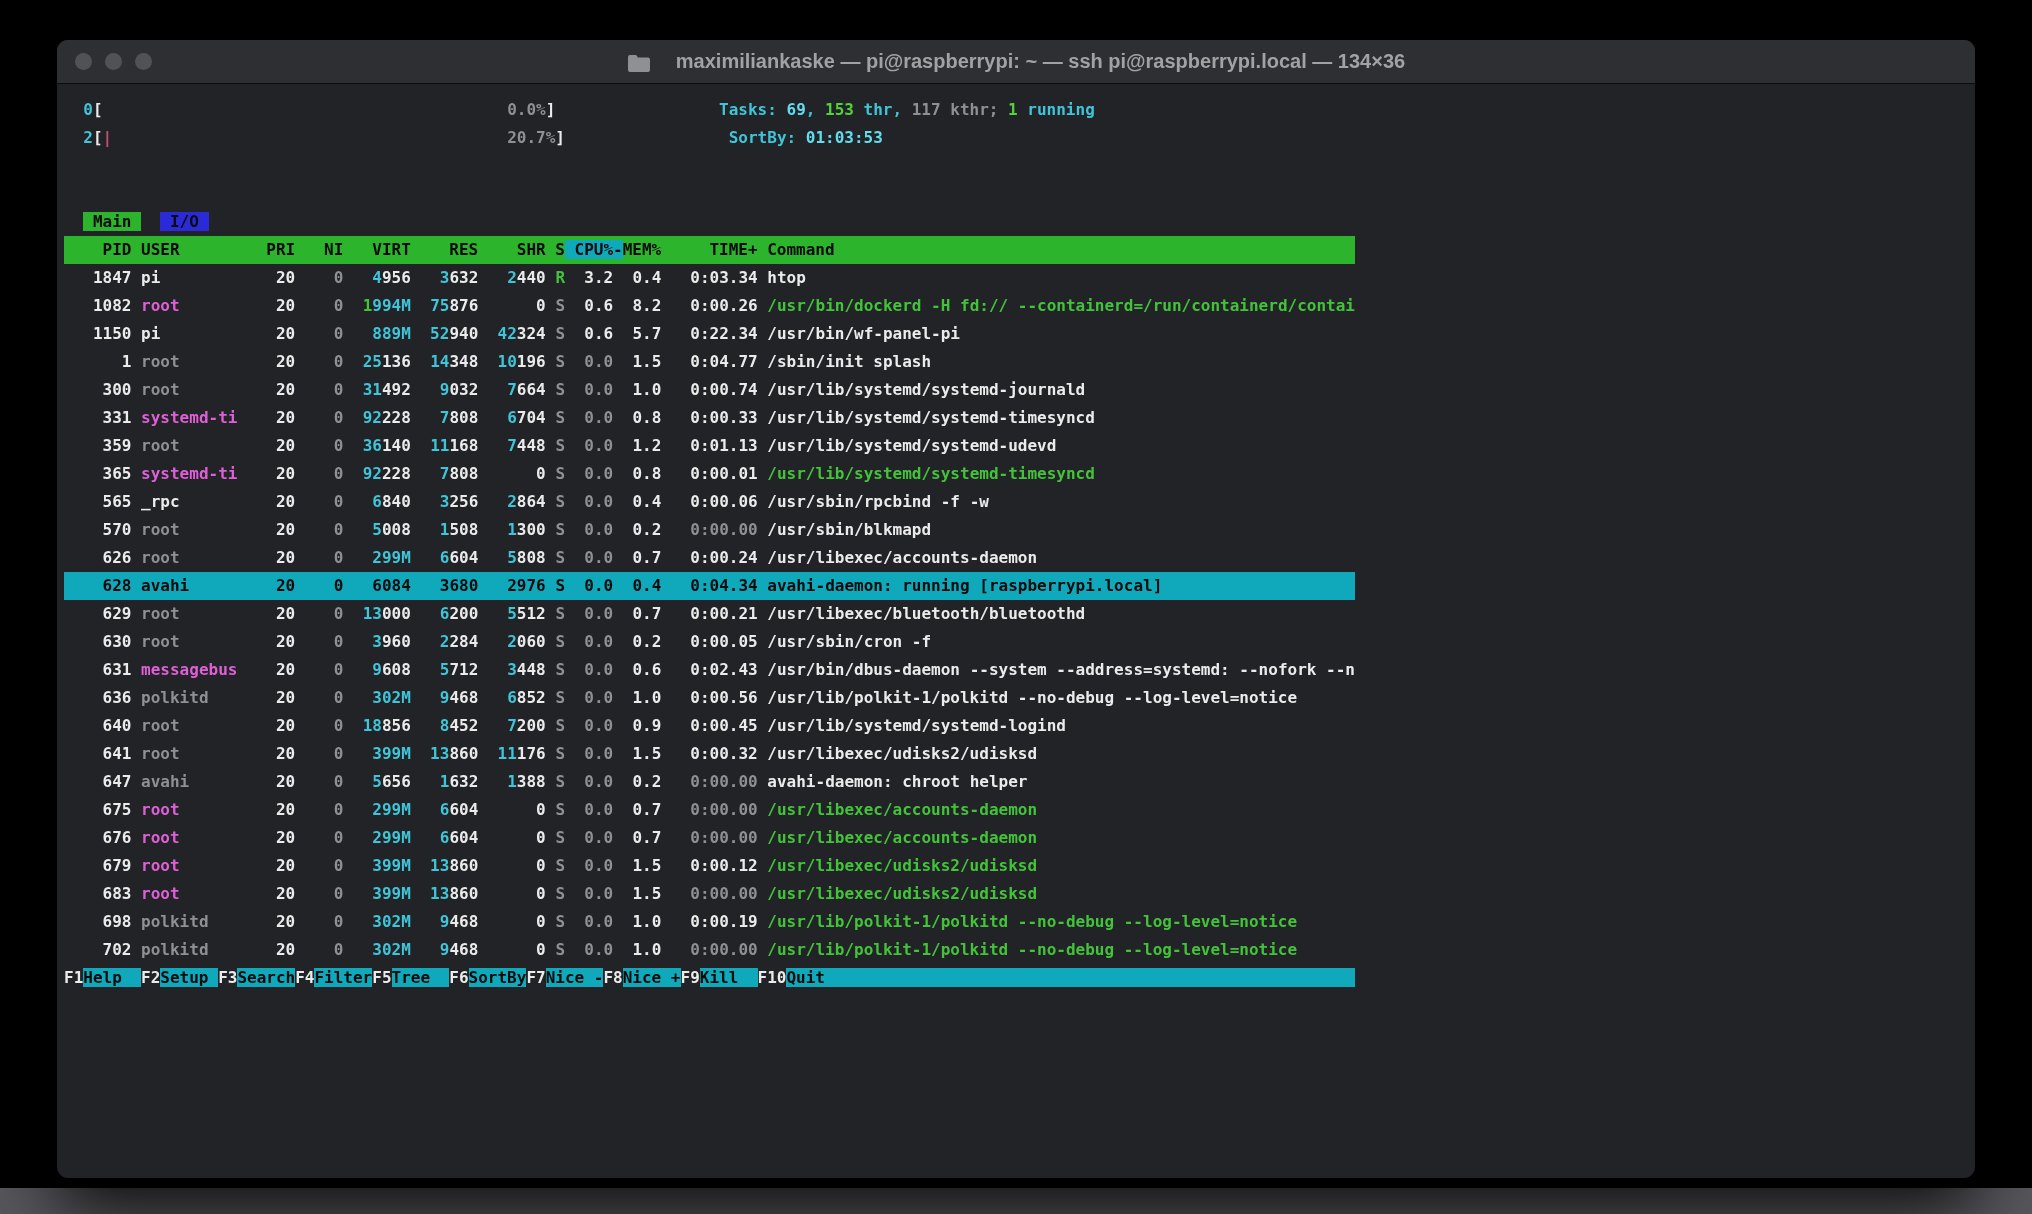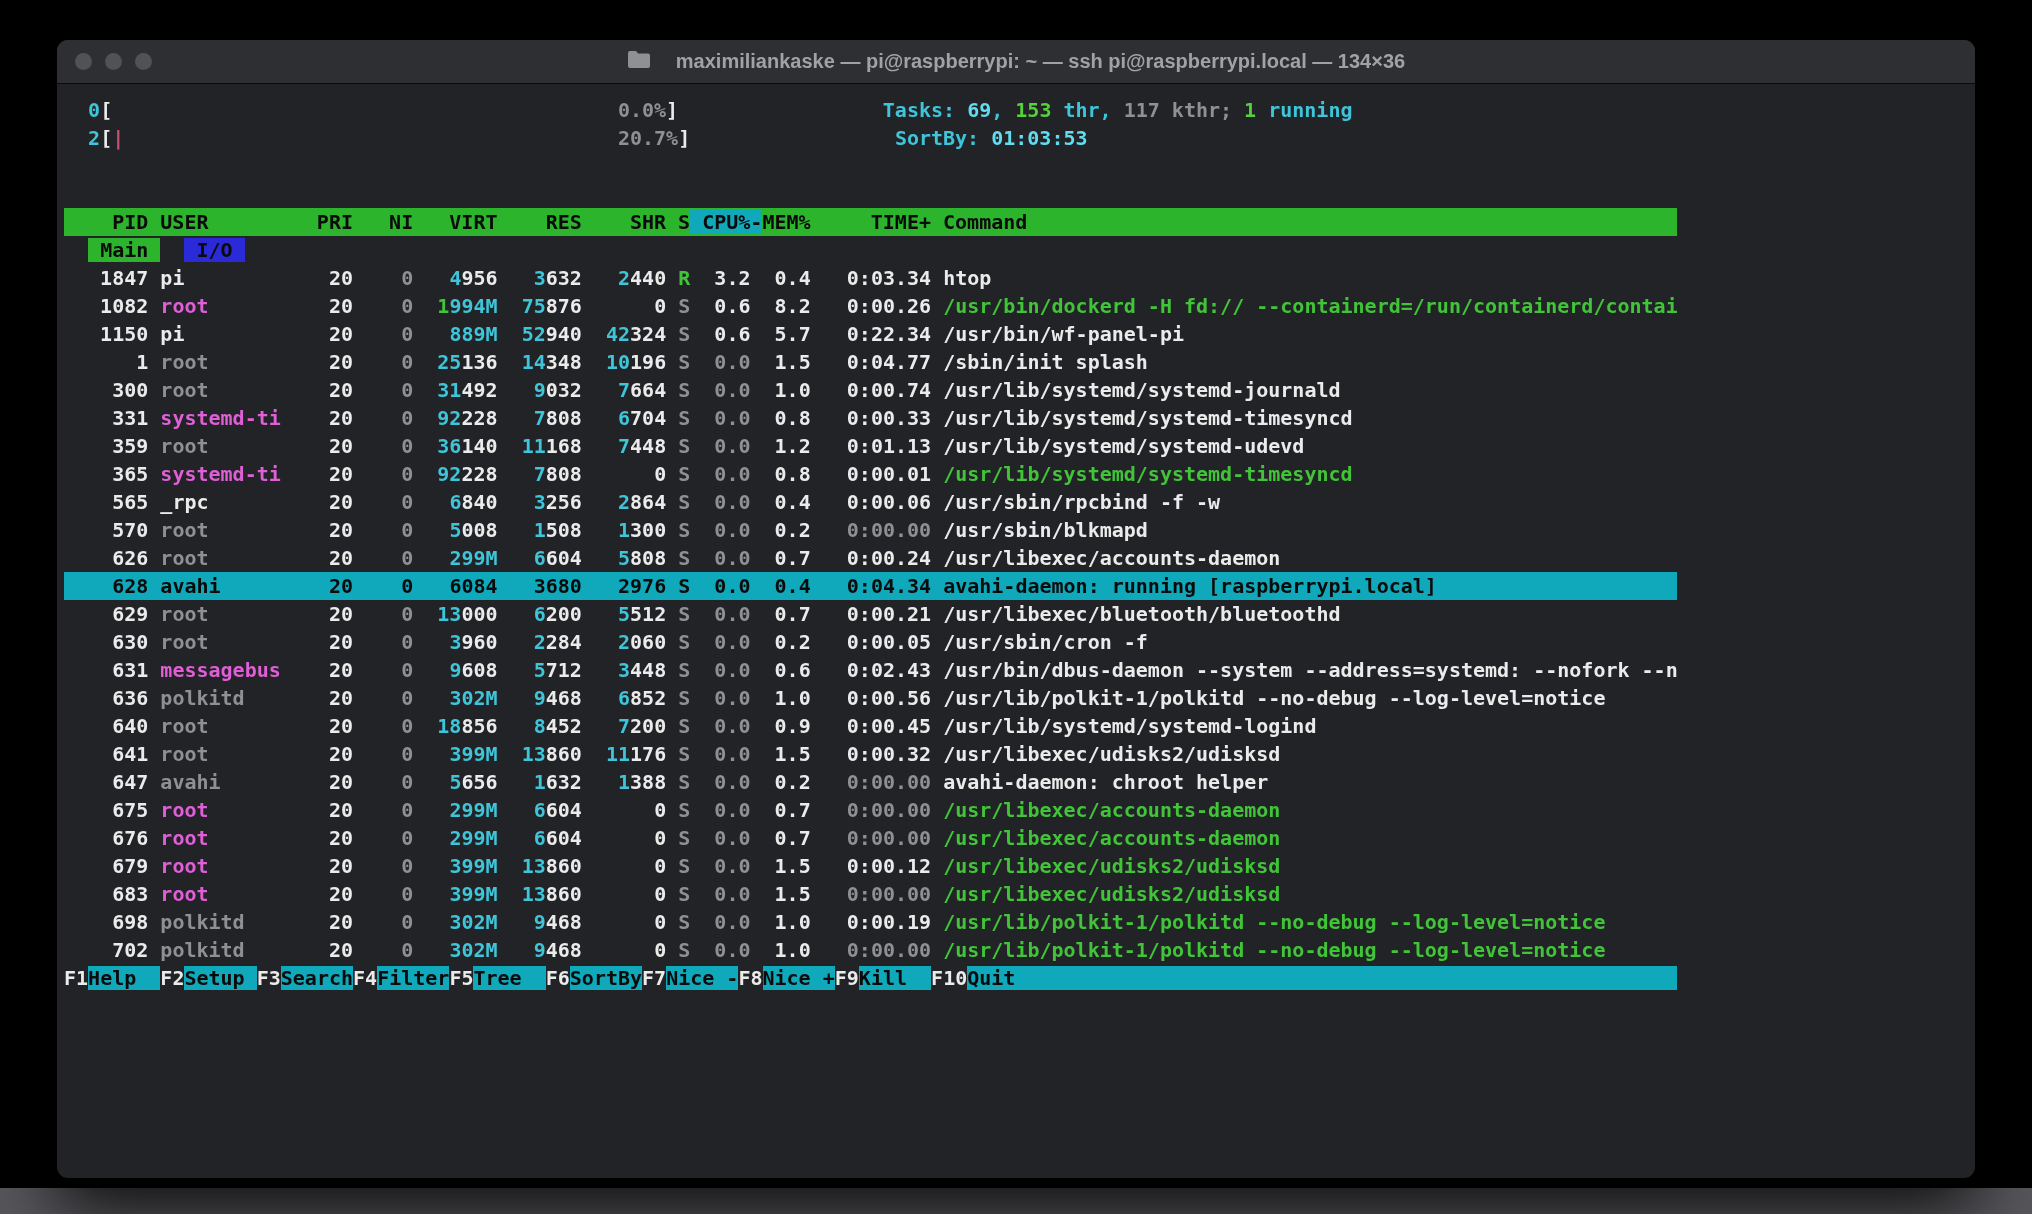--- a/index.html
+++ b/index.html
@@ -12,24 +12,24 @@
   *{box-sizing:border-box}
   html,body{margin:0;padding:0}
   body{width:2032px;height:1214px;background:var(--page_bg);position:relative;overflow:hidden}
   .desk-strip{position:absolute;left:0;bottom:0;width:100%;height:26px;background:var(--desk_strip)}
   .window{position:absolute;left:57px;top:40px;width:1918px;height:1138px;background:var(--term_bg);
     border-radius:11px;overflow:hidden;box-shadow:0 28px 70px rgba(0,0,0,.9),0 0 0 1px rgba(0,0,0,.65)}
   .titlebar{height:44px;background:var(--titlebar_bg);border-bottom:1px solid #0a0a0a;
     display:flex;align-items:center;position:relative}
   .lights{position:absolute;left:18px;top:0;height:100%;display:flex;align-items:center;gap:13px}
   .light{width:17px;height:17px;border-radius:50%;background:var(--btn);border:none;padding:0}
-  .title{width:100%;display:flex;justify-content:center;align-items:flex-start;gap:25px;
+  .title{width:100%;display:flex;justify-content:center;align-items:flex-end;gap:25px;
     font:600 20px "Liberation Sans",sans-serif;color:var(--title_fg)}
   .term{padding:12px 0 0 7px;font-family:"DejaVu Sans Mono",monospace;font-weight:700;
-    font-size:20px;line-height:28px;color:var(--white)}
+    font-size:16px;line-height:28px;color:var(--white)}
   .line{white-space:pre;height:28px;overflow:hidden;width:134ch}
   .line.hdr{background:var(--header_green);color:var(--black_text)}
   .line.hdr span{color:var(--black_text)}
   .line.sel{background:var(--teal)}
   .line.sel span{color:var(--black_text) !important}
   .c-white{color:var(--white)} .c-whiteb{color:#ffffff}
   .c-gray{color:var(--gray)}
   .c-cyan{color:var(--cyan)} .c-cyanb{color:var(--cyan_b)}
   .c-green{color:var(--green)} .c-greenb{color:var(--green_b)}
   .c-yellow{color:var(--yellow)} .c-red{color:var(--red)} .c-violet{color:var(--violet)}
@@ -57,22 +57,22 @@
         <path d="M1 3 Q1 1 3 1 L9 1 L11 3.5 L21 3.5 Q23 3.5 23 5.5 L23 16 Q23 18 21 18 L3 18 Q1 18 1 16 Z" fill="#8f9093"></path>
       </svg>
       <span>maximiliankaske — pi@raspberrypi: ~ — ssh pi@raspberrypi.local — 134×36</span>
     </div>
   </div>
   <div class="term" id="term">
       <div class="line"><span class="c-cyan">  0</span><span class="c-white">[</span><span>                                          </span><span class="c-gray">0.0%</span><span class="c-white">]</span><span>                 </span><span class="c-cyan">Tasks: </span><span class="c-cyanb">69</span><span class="c-cyan">, </span><span class="c-greenb">153</span><span class="c-cyan"> thr, </span><span class="c-gray">117 kthr; </span><span class="c-greenb">1</span><span class="c-cyan"> running</span></div>
       <div class="line"><span class="c-cyan">  2</span><span class="c-white">[</span><span class="c-red">|</span><span>                                         </span><span class="c-gray">20.7%</span><span class="c-white">]</span><span>                 </span><span class="c-cyan">SortBy: </span><span class="c-cyanb">01:03:53</span></div>
       <div class="line"></div>
       <div class="line"></div>
+      <div class="line"><span>  </span><span class="tab-main"> Main </span><span>  </span><span class="tab-io"> I/O </span></div>
       <div class="line hdr"><span>    PID USER         PRI   NI   VIRT    RES    SHR S</span><span class="bg-sort"> CPU%-</span><span>MEM%     TIME+ Command</span><span>                                                      </span></div>
-      <div class="line"><span>  </span><span class="tab-main"> Main </span><span>  </span><span class="tab-io"> I/O </span></div>
       <div class="line"><span class="c-white">   1847</span><span> </span><span class="c-white">pi         </span><span class="c-white">   20</span><span class="c-gray">    0</span><span> </span><span>  </span><span class="c-cyan">4</span><span class="c-white">956</span><span> </span><span>  </span><span class="c-cyan">3</span><span class="c-white">632</span><span> </span><span>  </span><span class="c-cyan">2</span><span class="c-white">440</span><span> </span><span class="c-green">R</span><span class="c-white">  3.2</span><span class="c-white">  0.4</span><span class="c-white">   0:03.34</span><span class="c-white"> htop</span></div>
       <div class="line"><span class="c-white">   1082</span><span> </span><span class="c-magenta">root       </span><span class="c-white">   20</span><span class="c-gray">    0</span><span> </span><span> </span><span class="c-green">1</span><span class="c-cyan">994M</span><span> </span><span> </span><span class="c-cyan">75</span><span class="c-white">876</span><span> </span><span>     </span><span class="c-white">0</span><span> </span><span class="c-gray">S</span><span class="c-white">  0.6</span><span class="c-white">  8.2</span><span class="c-white">   0:00.26</span><span class="c-green"> /usr/bin/dockerd -H fd:// --containerd=/run/containerd/containerd.s</span></div>
       <div class="line"><span class="c-white">   1150</span><span> </span><span class="c-white">pi         </span><span class="c-white">   20</span><span class="c-gray">    0</span><span> </span><span>  </span><span class="c-cyan">889M</span><span> </span><span> </span><span class="c-cyan">52</span><span class="c-white">940</span><span> </span><span> </span><span class="c-cyan">42</span><span class="c-white">324</span><span> </span><span class="c-gray">S</span><span class="c-white">  0.6</span><span class="c-white">  5.7</span><span class="c-white">   0:22.34</span><span class="c-white"> /usr/bin/wf-panel-pi</span></div>
       <div class="line"><span class="c-white">      1</span><span> </span><span class="c-gray">root       </span><span class="c-white">   20</span><span class="c-gray">    0</span><span> </span><span> </span><span class="c-cyan">25</span><span class="c-white">136</span><span> </span><span> </span><span class="c-cyan">14</span><span class="c-white">348</span><span> </span><span> </span><span class="c-cyan">10</span><span class="c-white">196</span><span> </span><span class="c-gray">S</span><span class="c-gray">  0.0</span><span class="c-white">  1.5</span><span class="c-white">   0:04.77</span><span class="c-white"> /sbin/init splash</span></div>
       <div class="line"><span class="c-white">    300</span><span> </span><span class="c-gray">root       </span><span class="c-white">   20</span><span class="c-gray">    0</span><span> </span><span> </span><span class="c-cyan">31</span><span class="c-white">492</span><span> </span><span>  </span><span class="c-cyan">9</span><span class="c-white">032</span><span> </span><span>  </span><span class="c-cyan">7</span><span class="c-white">664</span><span> </span><span class="c-gray">S</span><span class="c-gray">  0.0</span><span class="c-white">  1.0</span><span class="c-white">   0:00.74</span><span class="c-white"> /usr/lib/systemd/systemd-journald</span></div>
       <div class="line"><span class="c-white">    331</span><span> </span><span class="c-magenta">systemd-ti </span><span class="c-white">   20</span><span class="c-gray">    0</span><span> </span><span> </span><span class="c-cyan">92</span><span class="c-white">228</span><span> </span><span>  </span><span class="c-cyan">7</span><span class="c-white">808</span><span> </span><span>  </span><span class="c-cyan">6</span><span class="c-white">704</span><span> </span><span class="c-gray">S</span><span class="c-gray">  0.0</span><span class="c-white">  0.8</span><span class="c-white">   0:00.33</span><span class="c-white"> /usr/lib/systemd/systemd-timesyncd</span></div>
       <div class="line"><span class="c-white">    359</span><span> </span><span class="c-gray">root       </span><span class="c-white">   20</span><span class="c-gray">    0</span><span> </span><span> </span><span class="c-cyan">36</span><span class="c-white">140</span><span> </span><span> </span><span class="c-cyan">11</span><span class="c-white">168</span><span> </span><span>  </span><span class="c-cyan">7</span><span class="c-white">448</span><span> </span><span class="c-gray">S</span><span class="c-gray">  0.0</span><span class="c-white">  1.2</span><span class="c-white">   0:01.13</span><span class="c-white"> /usr/lib/systemd/systemd-udevd</span></div>
       <div class="line"><span class="c-white">    365</span><span> </span><span class="c-magenta">systemd-ti </span><span class="c-white">   20</span><span class="c-gray">    0</span><span> </span><span> </span><span class="c-cyan">92</span><span class="c-white">228</span><span> </span><span>  </span><span class="c-cyan">7</span><span class="c-white">808</span><span> </span><span>     </span><span class="c-white">0</span><span> </span><span class="c-gray">S</span><span class="c-gray">  0.0</span><span class="c-white">  0.8</span><span class="c-white">   0:00.01</span><span class="c-green"> /usr/lib/systemd/systemd-timesyncd</span></div>
       <div class="line"><span class="c-white">    565</span><span> </span><span class="c-white">_rpc       </span><span class="c-white">   20</span><span class="c-gray">    0</span><span> </span><span>  </span><span class="c-cyan">6</span><span class="c-white">840</span><span> </span><span>  </span><span class="c-cyan">3</span><span class="c-white">256</span><span> </span><span>  </span><span class="c-cyan">2</span><span class="c-white">864</span><span> </span><span class="c-gray">S</span><span class="c-gray">  0.0</span><span class="c-white">  0.4</span><span class="c-white">   0:00.06</span><span class="c-white"> /usr/sbin/rpcbind -f -w</span></div>
       <div class="line"><span class="c-white">    570</span><span> </span><span class="c-gray">root       </span><span class="c-white">   20</span><span class="c-gray">    0</span><span> </span><span>  </span><span class="c-cyan">5</span><span class="c-white">008</span><span> </span><span>  </span><span class="c-cyan">1</span><span class="c-white">508</span><span> </span><span>  </span><span class="c-cyan">1</span><span class="c-white">300</span><span> </span><span class="c-gray">S</span><span class="c-gray">  0.0</span><span class="c-white">  0.2</span><span class="c-gray">   0:00.00</span><span class="c-white"> /usr/sbin/blkmapd</span></div>

